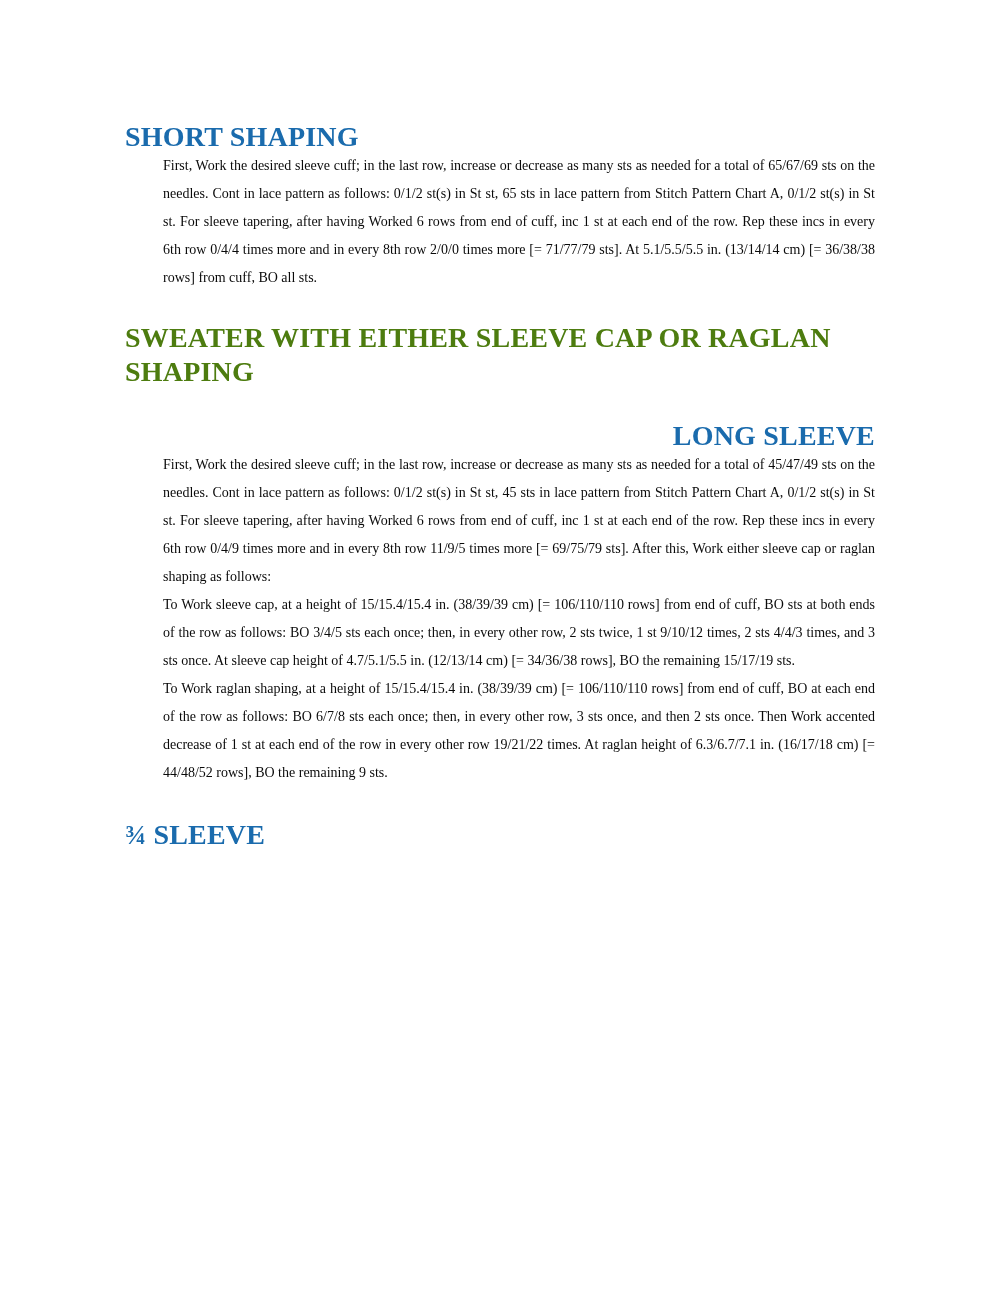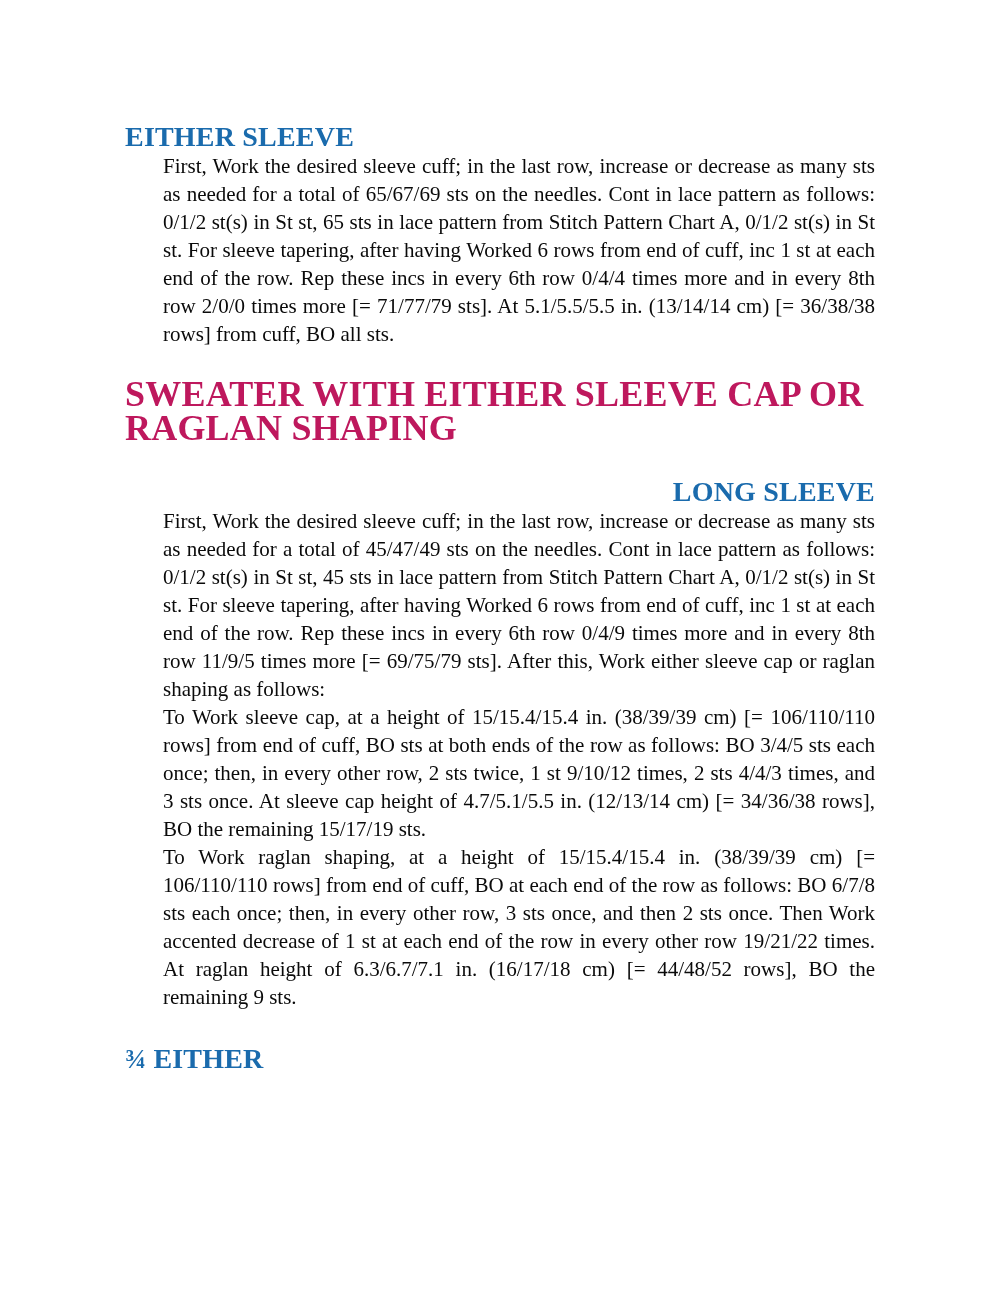--- a/index.html
+++ b/index.html
@@ -21,56 +21,56 @@
   .h-section {
     margin: 0;
     font-size: 28px;
     line-height: 30px;
     font-weight: bold;
     color: #1a6bad;
     letter-spacing: 0.2px;
   }
   .h-chapter {
     margin: 29px 0 0 0;
-    font-size: 36px;
+    font-size: 28px;
     line-height: 34px;
     font-weight: bold;
-    color: #be185d;
+    color: #4d7c0f;
     letter-spacing: 0.2px;
   }
   .h-long {
     margin-top: 32px;
     text-align: right;
   }
   .h-three-quarter {
     margin-top: 33px;
   }
   .body-para {
     margin: 0 0 0 38px;
     width: 712px;
-    font-size: 21px;
+    font-size: 14px;
     line-height: 28px;
     text-align: justify;
     text-justify: inter-word;
   }
 </style>
 </head>
 <body>
 
 <main class="page">
 
-  <h2 class="h-section">EITHER SLEEVE</h2>
+  <h2 class="h-section">SHORT SHAPING</h2>
 
   <p class="body-para">First, Work the desired sleeve cuff; in the last row, increase or decrease as many sts as needed for a total of 65/67/69 sts on the needles. Cont in lace pattern as follows: 0/1/2 st(s) in St st, 65 sts in lace pattern from Stitch Pattern Chart A, 0/1/2 st(s) in St st. For sleeve tapering, after having Worked 6 rows from end of cuff, inc 1 st at each end of the row. Rep these incs in every 6th row 0/4/4 times more and in every 8th row 2/0/0 times more [= 71/77/79 sts]. At 5.1/5.5/5.5 in. (13/14/14 cm) [= 36/38/38 rows] from cuff, BO all sts.</p>
 
   <h1 class="h-chapter">SWEATER WITH EITHER SLEEVE CAP OR RAGLAN SHAPING</h1>
 
   <h2 class="h-section h-long">LONG SLEEVE</h2>
 
   <p class="body-para">First, Work the desired sleeve cuff; in the last row, increase or decrease as many sts as needed for a total of 45/47/49 sts on the needles. Cont in lace pattern as follows: 0/1/2 st(s) in St st, 45 sts in lace pattern from Stitch Pattern Chart A, 0/1/2 st(s) in St st. For sleeve tapering, after having Worked 6 rows from end of cuff, inc 1 st at each end of the row. Rep these incs in every 6th row 0/4/9 times more and in every 8th row 11/9/5 times more [= 69/75/79 sts]. After this, Work either sleeve cap or raglan shaping as follows:</p>
 
   <p class="body-para">To Work sleeve cap, at a height of 15/15.4/15.4 in. (38/39/39 cm) [= 106/110/110 rows] from end of cuff, BO sts at both ends of the row as follows: BO 3/4/5 sts each once; then, in every other row, 2 sts twice, 1 st 9/10/12 times, 2 sts 4/4/3 times, and 3 sts once. At sleeve cap height of 4.7/5.1/5.5 in. (12/13/14 cm) [= 34/36/38 rows], BO the remaining 15/17/19 sts.</p>
 
   <p class="body-para">To Work raglan shaping, at a height of 15/15.4/15.4 in. (38/39/39 cm) [= 106/110/110 rows] from end of cuff, BO at each end of the row as follows: BO 6/7/8 sts each once; then, in every other row, 3 sts once, and then 2 sts once. Then Work accented decrease of 1 st at each end of the row in every other row 19/21/22 times. At raglan height of 6.3/6.7/7.1 in. (16/17/18 cm) [= 44/48/52 rows], BO the remaining 9 sts.</p>
 
-  <h2 class="h-section h-three-quarter">¾ EITHER</h2>
+  <h2 class="h-section h-three-quarter">¾ SLEEVE</h2>
 
 </main>
 
 </body></html>

